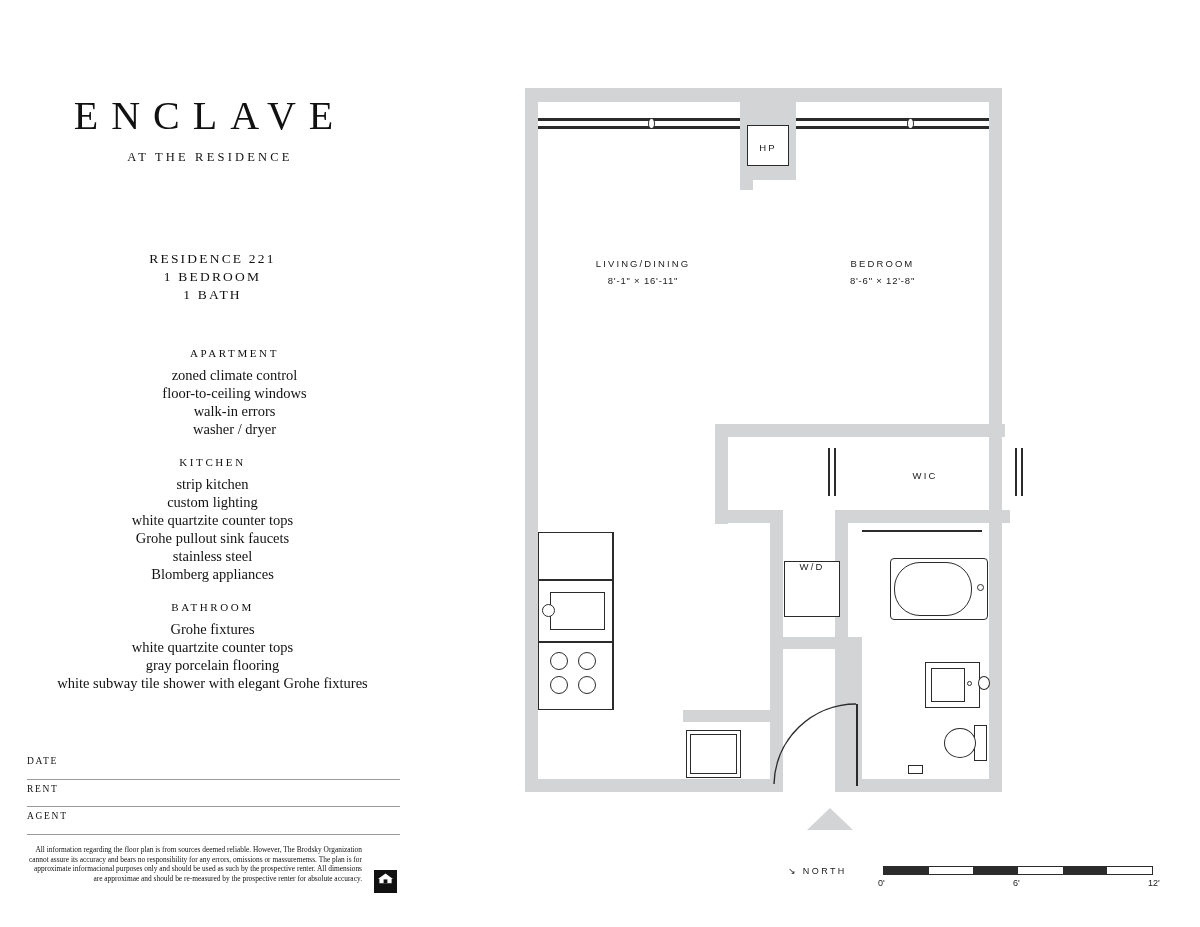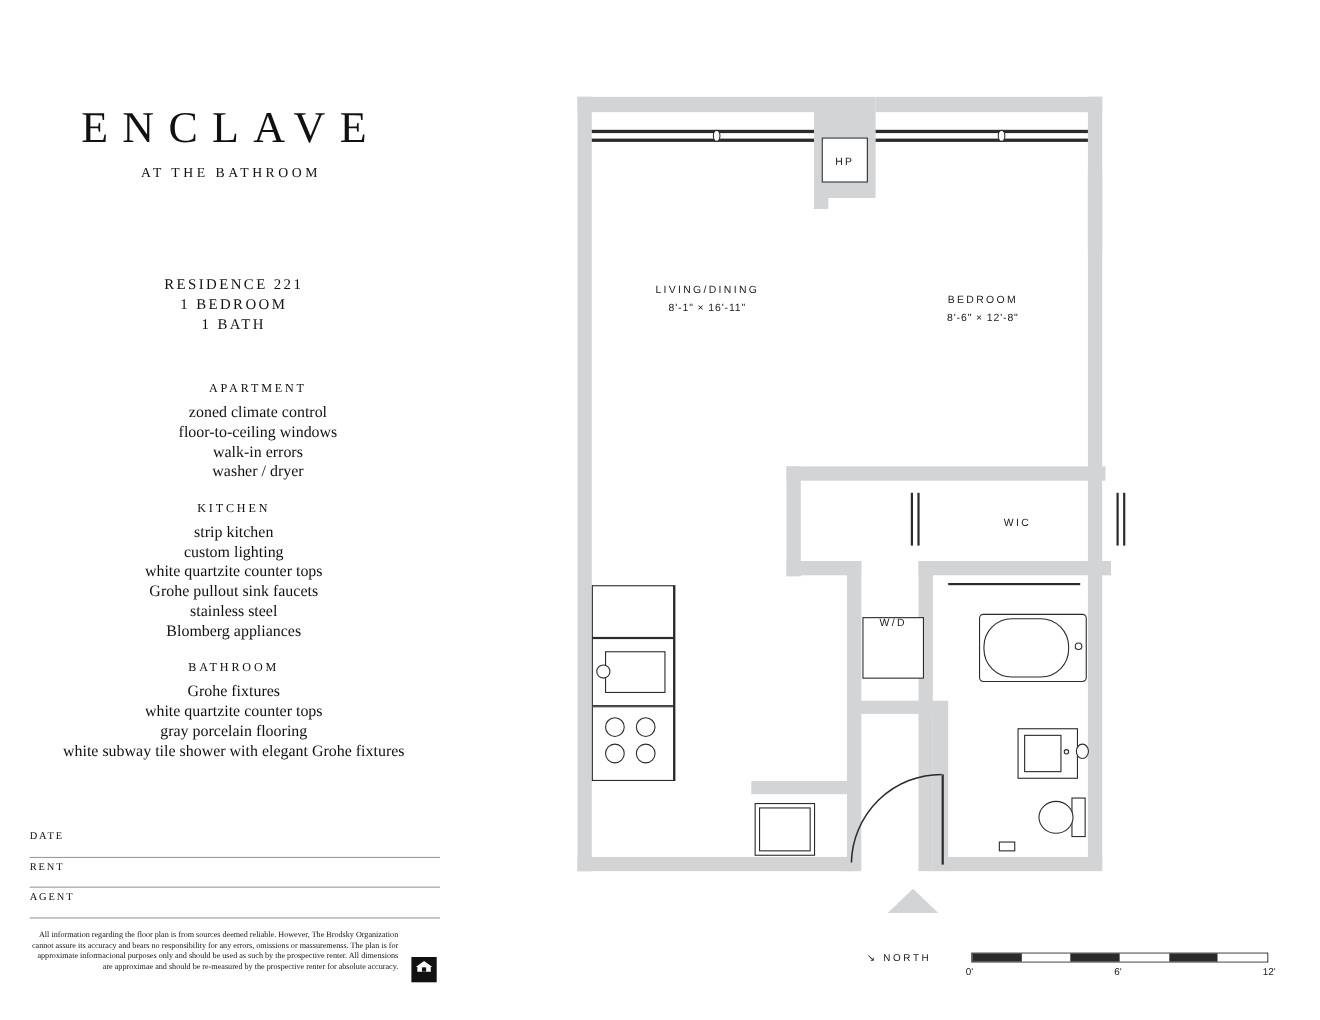--- a/index.html
+++ b/index.html
@@ -77,21 +77,21 @@
     border-bottom:22px solid #d3d4d6;
   }
 </style>
 </head>
 <body>
 
 <div id="left-panel">
 
   <div class="brand">
     <div class="brand-name">ENCLAVE</div>
-    <div class="brand-sub">AT THE BATHROOM</div>
+    <div class="brand-sub">AT THE RESIDENCE</div>
   </div>
 
   <div class="residence">
     <div>RESIDENCE 221</div>
     <div>1 BEDROOM</div>
     <div>1 BATH</div>
   </div>
 
   <div class="spec-block" id="apartment-block">
     <div class="spec-head">APARTMENT</div>
@@ -183,21 +183,21 @@
   <div class="outline" style="left:277px; top:125px; width:42px; height:41px;"></div>
   <div class="room-label" style="left:277px; top:137px; width:42px;">
     <span class="room-name">HP</span>
   </div>
 
   <div class="room-label" style="left:88px; top:258px; width:170px;">
     <div class="room-name">LIVING/DINING</div>
     <div class="room-dims">8'-1" × 16'-11"</div>
   </div>
 
-  <div class="room-label" style="left:356px; top:258px; width:135px;margin-top:9px;">
+  <div class="room-label" style="left:345px; top:258px; width:135px;">
     <div class="room-name">BEDROOM</div>
     <div class="room-dims">8'-6" × 12'-8"</div>
   </div>
 
   <div class="room-label" style="left:425px; top:470px; width:60px;">
     <div class="room-name">WIC</div>
   </div>
 
   <div class="thinline" style="left:358px; top:448px; width:2px; height:48px;"></div>
   <div class="thinline" style="left:364px; top:448px; width:2px; height:48px;"></div>

